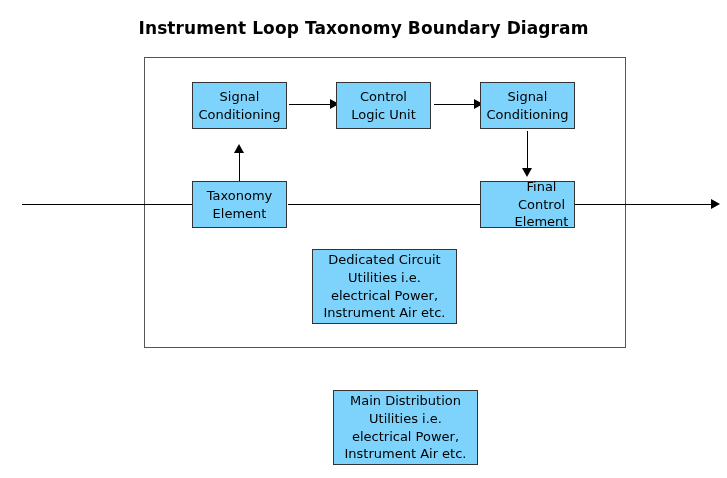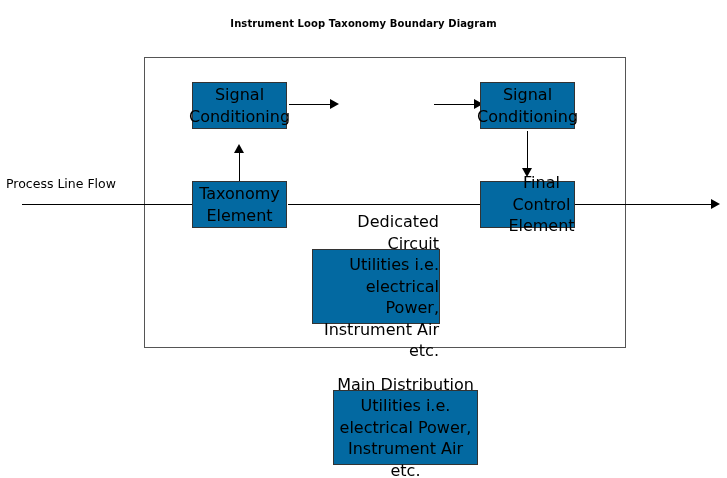--- a/index.html
+++ b/index.html
@@ -16,40 +16,40 @@
     height: 478px;
     background: #ffffff;
     overflow: hidden;
   }
   .title {
     position: absolute;
     left: 0;
     top: 18px;
     width: 727px;
     text-align: center;
-    font-size: 10px;
+    font-size: 17px;
     font-weight: bold;
     color: #000000;
     letter-spacing: 0.1px;
   }
   .boundary {
     position: absolute;
     border: 1px solid #555555;
     background: transparent;
   }
   .box {
     position: absolute;
     border: 1px solid #333333;
-    background: #0369a1;
+    background: #7dd3fc;
     box-sizing: border-box;
     display: flex;
     align-items: center;
     justify-content: center;
     text-align: center;
-    font-size: 16px;
+    font-size: 13px;
     line-height: 1.35;
     color: #000000;
     white-space: pre-line;
   }
   .line-h {
     position: absolute;
     height: 0;
     border-top: 1px solid #000000;
   }
   .line-v {
@@ -93,48 +93,49 @@
 
   <div class="boundary" style="left:144px; top:57px; width:480px; height:289px;"></div>
 
   <div class="line-h" style="left:22px; top:204px; width:170px;"></div>
 
   <div class="line-h" style="left:288px; top:204px; width:192px;"></div>
 
   <div class="line-h" style="left:575px; top:204px; width:136px;"></div>
   <div class="arrow arrow-right" style="left:711px; top:199px;"></div>
 
-  <div class="flow-label" style="left:6px; top:176px;">Process Line Flow</div>
 
   <div class="line-v" style="left:239px; top:152px; height:31px;"></div>
   <div class="arrow arrow-up" style="left:234px; top:144px;"></div>
 
   <div class="line-h" style="left:289px; top:104px; width:42px;"></div>
   <div class="arrow arrow-right" style="left:330px; top:99px;"></div>
 
   <div class="line-h" style="left:434px; top:104px; width:42px;"></div>
   <div class="arrow arrow-right" style="left:474px; top:99px;"></div>
 
   <div class="line-v" style="left:527px; top:131px; height:38px;"></div>
   <div class="arrow arrow-down" style="left:522px; top:168px;"></div>
 
   <div class="box" style="left:192px; top:82px; width:95px; height:47px;">Signal
 Conditioning</div>
 
+  <div class="box" style="left:336px; top:82px; width:95px; height:47px;">Control
+Logic Unit</div>
 
   <div class="box" style="left:480px; top:82px; width:95px; height:47px;">Signal
 Conditioning</div>
 
   <div class="box" style="left:192px; top:181px; width:95px; height:47px;">Taxonomy
 Element</div>
 
   <div class="box" style="left:480px; top:181px; width:95px; height:47px;padding-left:28px;">Final Control
 Element</div>
 
-  <div class="box" style="left:312px; top:249px; width:128px; height:75px;text-align:right;">Dedicated Circuit
+  <div class="box" style="left:312px; top:249px; width:145px; height:75px;">Dedicated Circuit
 Utilities i.e.
 electrical Power,
 Instrument Air etc.</div>
 
   <div class="box" style="left:312px; top:390px; width:145px; height:75px;margin-left:21px;">Main Distribution
 Utilities i.e.
 electrical Power,
 Instrument Air etc.</div>
 
 </div>

